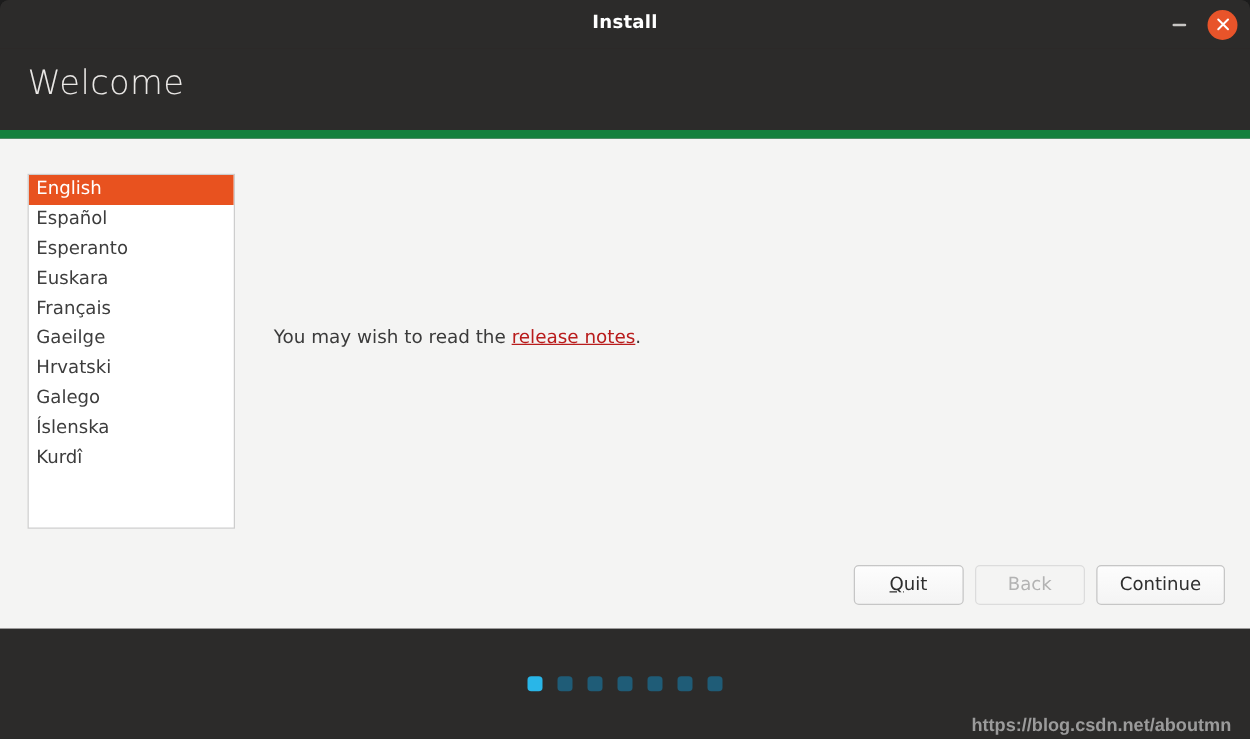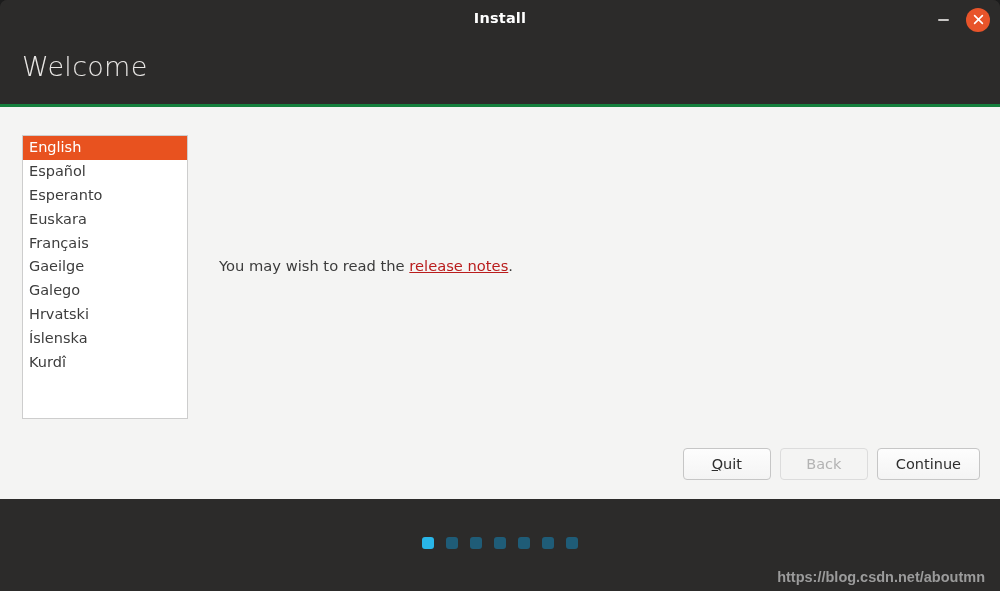--- a/index.html
+++ b/index.html
@@ -73,21 +73,21 @@
     justify-content: center;
     cursor: pointer;
   }
   .close-btn svg { display: block; }
 
   
   #header {
     height: 65px;
     background: #2c2b2a;
     position: relative;
-    border-bottom: 3px solid #15803d;
+    border-bottom: 7px solid #15803d;
   }
   #page-heading {
     position: absolute;
     left: 22px;
     top: 12px;
     color: #e9e7e5;
     font-size: 27px;
     font-weight: 300;
     letter-spacing: .3px;
   }
@@ -229,22 +229,22 @@
 
   <div id="content">
 
     <div id="lang-list">
         <div class="lang-item selected">English</div>
         <div class="lang-item">Español</div>
         <div class="lang-item">Esperanto</div>
         <div class="lang-item">Euskara</div>
         <div class="lang-item">Français</div>
         <div class="lang-item">Gaeilge</div>
+        <div class="lang-item">Hrvatski</div>
         <div class="lang-item">Galego</div>
-        <div class="lang-item">Hrvatski</div>
         <div class="lang-item">Íslenska</div>
         <div class="lang-item">Kurdî</div>
       </div>
 
     <div id="release-line">
       <span>You may wish to read the </span><a id="release-link" href="#">release notes</a><span>.</span>
     </div>
 
     <div id="button-row">
       <button class="btn">

